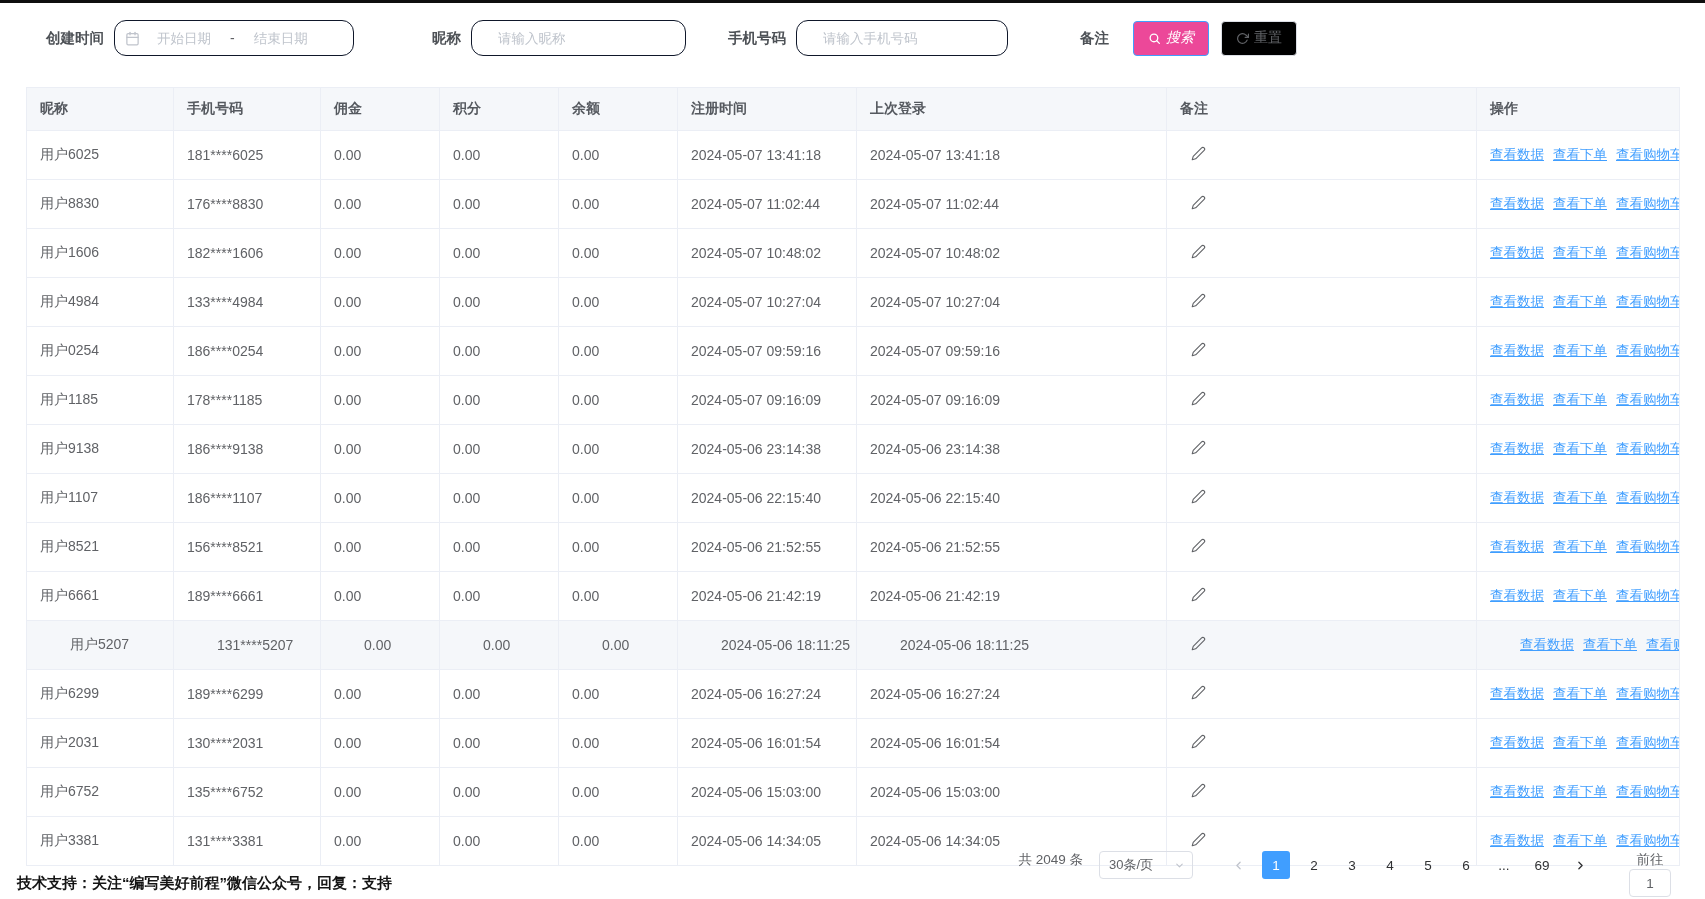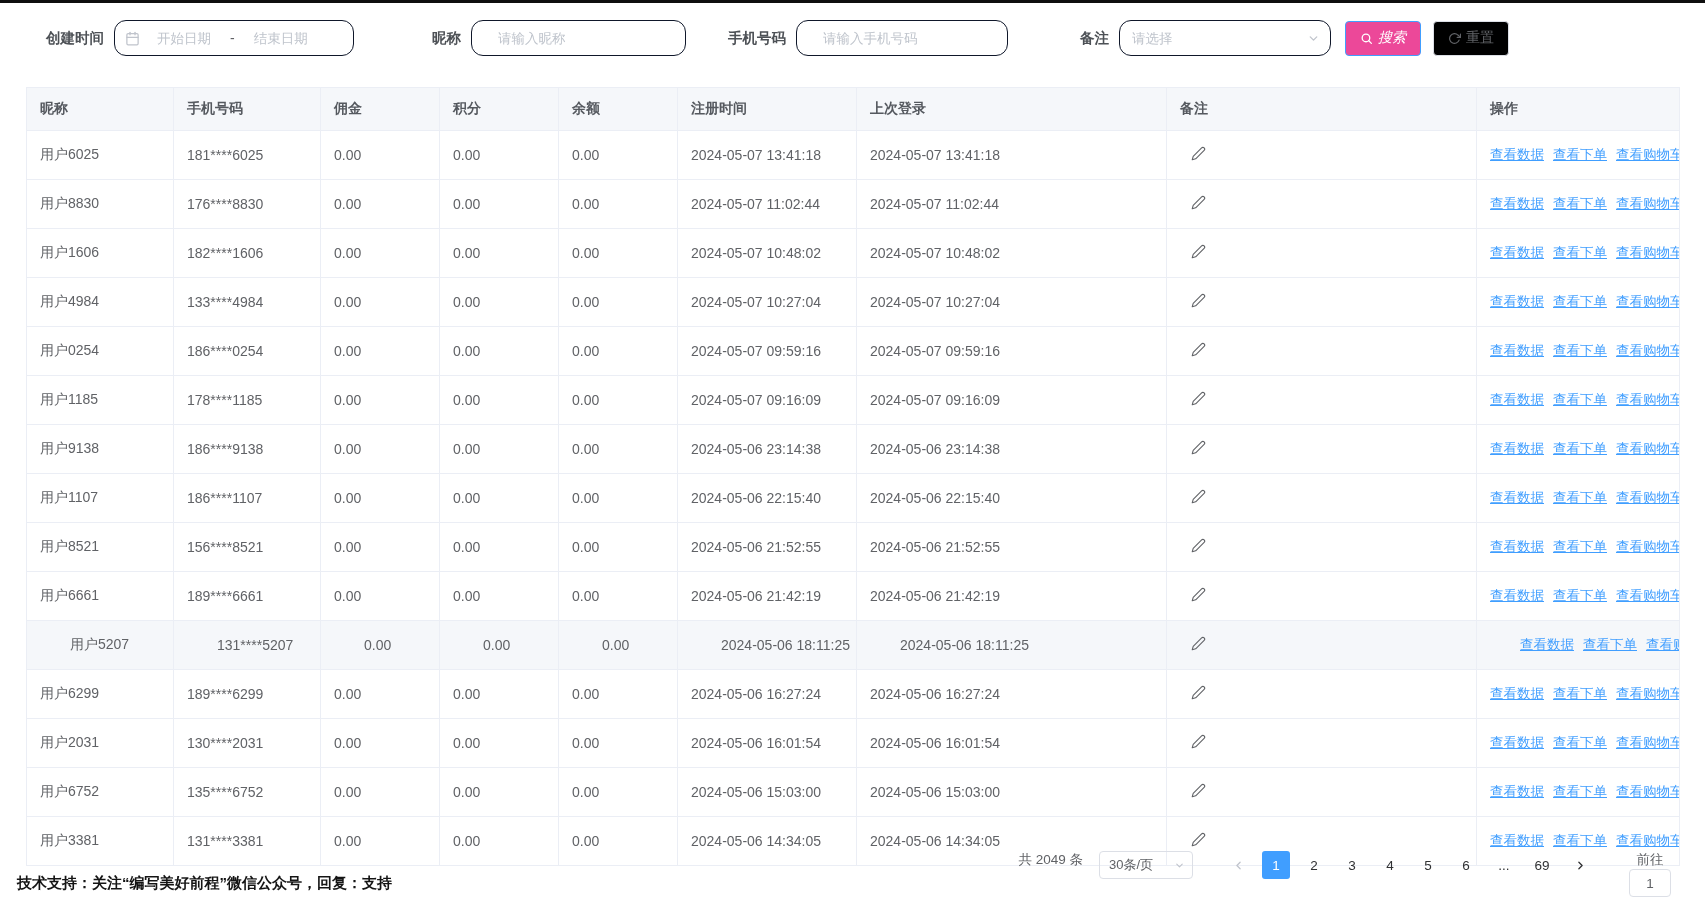--- a/index.html
+++ b/index.html
@@ -130,28 +130,20 @@
 
     <div class="fgroup g3">
       <span class="flabel">手机号码</span>
       <div class="input-box text-input-wrap phone-wrap">
         <input class="text-input" placeholder="请输入手机号码" style="">
       </div>
     </div>
 
     <div class="fgroup g4">
       <span class="flabel">备注</span>
-      <div class="input-box select-box">
-        <input class="text-input" readonly="" placeholder="请选择" style="">
-        <span class="icon">
-          <svg width="13" height="13" viewBox="0 0 24 24" fill="none" stroke="#c0c4cc" stroke-width="2.4" stroke-linecap="round" stroke-linejoin="round">
-              <polyline points="6 9 12 15 18 9"></polyline>
-            </svg>
-        </span>
-      </div>
     </div>
 
     <div class="btn-area">
       <button class="btn btn-primary">
         <span class="icon">
           <svg width="13" height="13" viewBox="0 0 24 24" fill="none" stroke="#ffffff" stroke-width="2.4" stroke-linecap="round" stroke-linejoin="round">
               <circle cx="11" cy="11" r="7"></circle>
               <line x1="21" y1="21" x2="16.2" y2="16.2"></line>
             </svg>
         </span>

